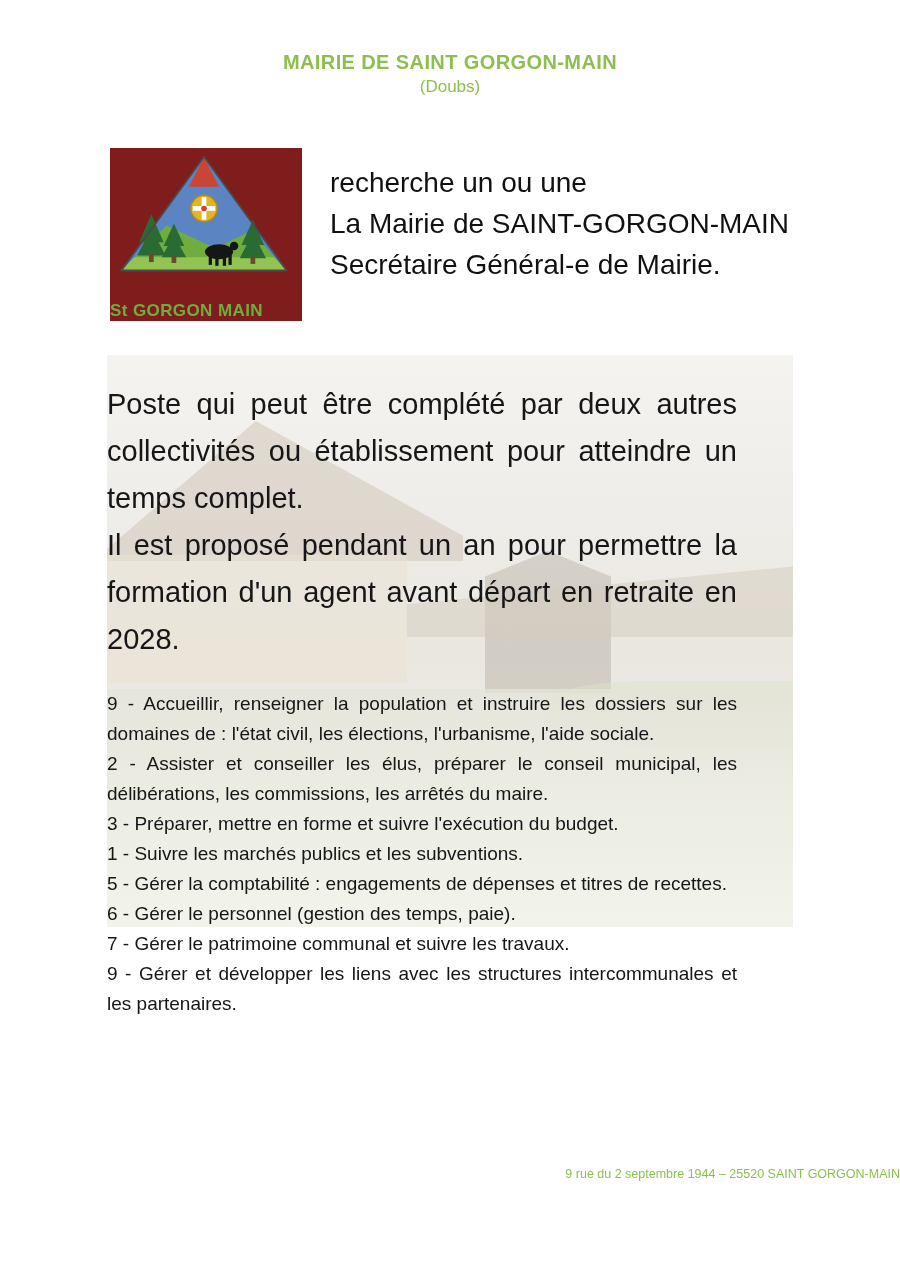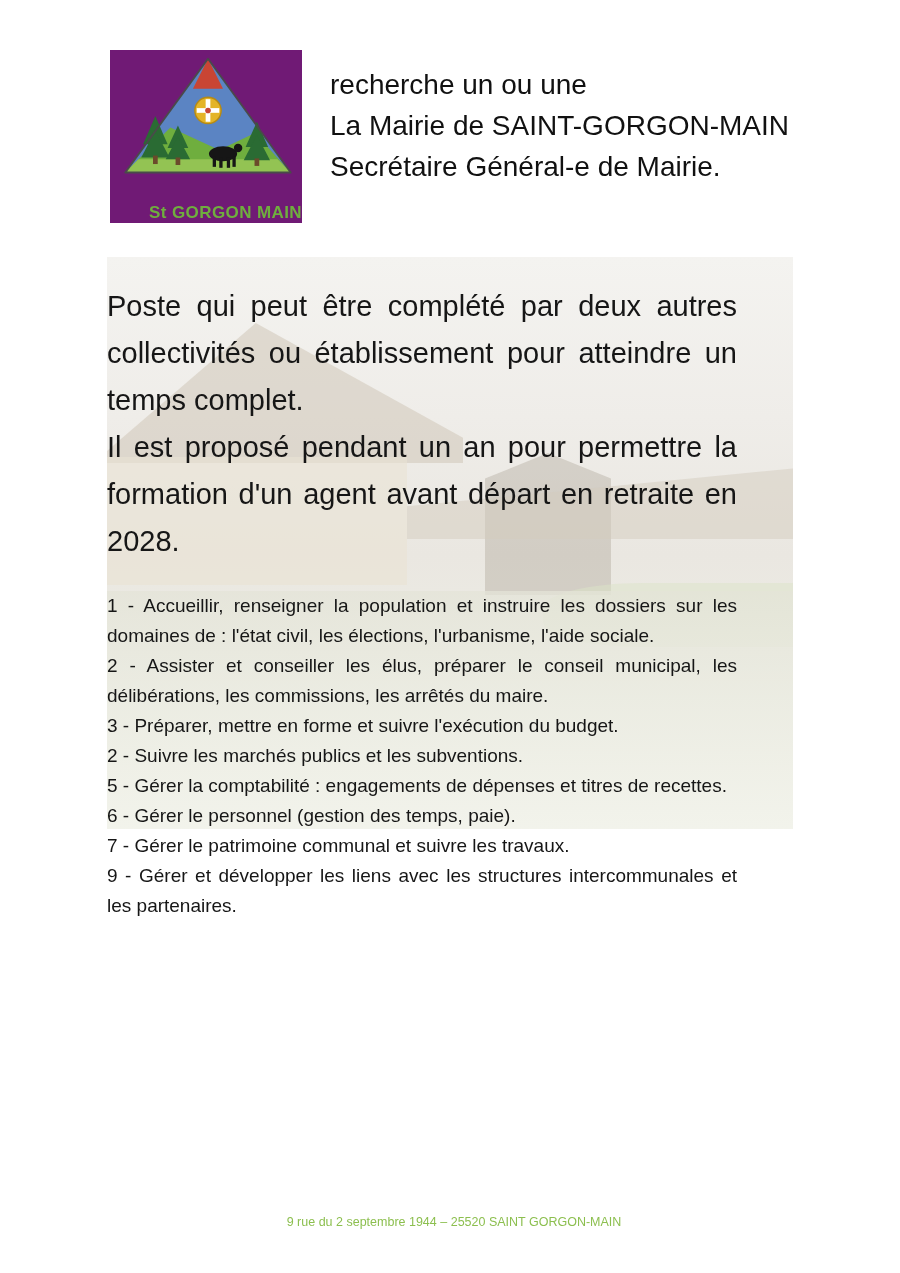--- a/index.html
+++ b/index.html
@@ -36,22 +36,22 @@
   
   .intro {
     display: flex;
     align-items: flex-start;
     margin: 50px 90px 0 110px;
     gap: 28px;
   }
   .logo-box {
     width: 192px;
     flex: 0 0 192px;
-    background: #701a75;
-    text-align: right;
+    background: #7f1d1d;
+    text-align: left;
     padding-top: 4px;
   }
   .logo-caption {
     margin-top: 2px;
     font-size: 17px;
     font-weight: 600;
     letter-spacing: 0.4px;
     color: #6fae3e;
   }
   .headline {
@@ -127,32 +127,35 @@
     text-align: justify;
     color: #161616;
   }
   .task-item { margin: 0; }
 
   
   .doc-footer {
     position: absolute;
     left: 8px; right: 0;
     top: 1166px;
-    text-align: center;
+    text-align: right;
     font-size: 12.5px;
     line-height: 16px;
     color: var(--accent-green, #8cbf4f);
-    margin-top: 48px;
   }
 </style>
 </head>
 <body>
 
 <div class="page">
 
+  <div class="doc-header">
+    <div class="doc-title">MAIRIE DE SAINT GORGON-MAIN</div>
+    <div class="doc-subtitle">(Doubs)</div>
+  </div>
 
   <div class="intro">
     <div class="logo-box">
       <svg viewBox="0 0 200 152" width="188" height="143" aria-hidden="true">
 
         <polygon points="100,5 12,126 188,126" fill="#5b84c3"></polygon>
 
         <polygon points="100,5 84,37 116,37" fill="#c94534"></polygon>
 
         <circle cx="100" cy="60" r="14" fill="#e4b427" stroke="#b68a14" stroke-width="1.5"></circle>
@@ -208,24 +211,24 @@
       <div class="pb-grass-right"></div>
       <div class="pb-ground"></div>
     </div>
 
     <div class="lead">
       <p>Poste qui peut être complété par deux autres collectivités ou établissement pour atteindre un temps complet.</p>
       <p>Il est proposé pendant un an pour permettre la formation d'un agent avant départ en retraite en 2028.</p>
     </div>
 
     <div class="tasks">
-      <p class="task-item">1 - Accueillir, renseigner la population et instruire les dossiers sur les domaines de : l'état civil, les élections, l'urbanisme, l'aide sociale.</p>
+      <p class="task-item">9 - Accueillir, renseigner la population et instruire les dossiers sur les domaines de : l'état civil, les élections, l'urbanisme, l'aide sociale.</p>
       <p class="task-item">2 - Assister et conseiller les élus, préparer le conseil municipal, les délibérations, les commissions, les arrêtés du maire.</p>
       <p class="task-item">3 - Préparer, mettre en forme et suivre l'exécution du budget.</p>
-      <p class="task-item">2 - Suivre les marchés publics et les subventions.</p>
+      <p class="task-item">1 - Suivre les marchés publics et les subventions.</p>
       <p class="task-item">5 - Gérer la comptabilité : engagements de dépenses et titres de recettes.</p>
       <p class="task-item">6 - Gérer le personnel (gestion des temps, paie).</p>
       <p class="task-item">7 - Gérer le patrimoine communal et suivre les travaux.</p>
       <p class="task-item">9 - Gérer et développer les liens avec les structures intercommunales et les partenaires.</p>
     </div>
   </div>
 
   <div class="doc-footer">
     <div>9 rue du 2 septembre 1944 – 25520 SAINT GORGON-MAIN</div>
   </div>

